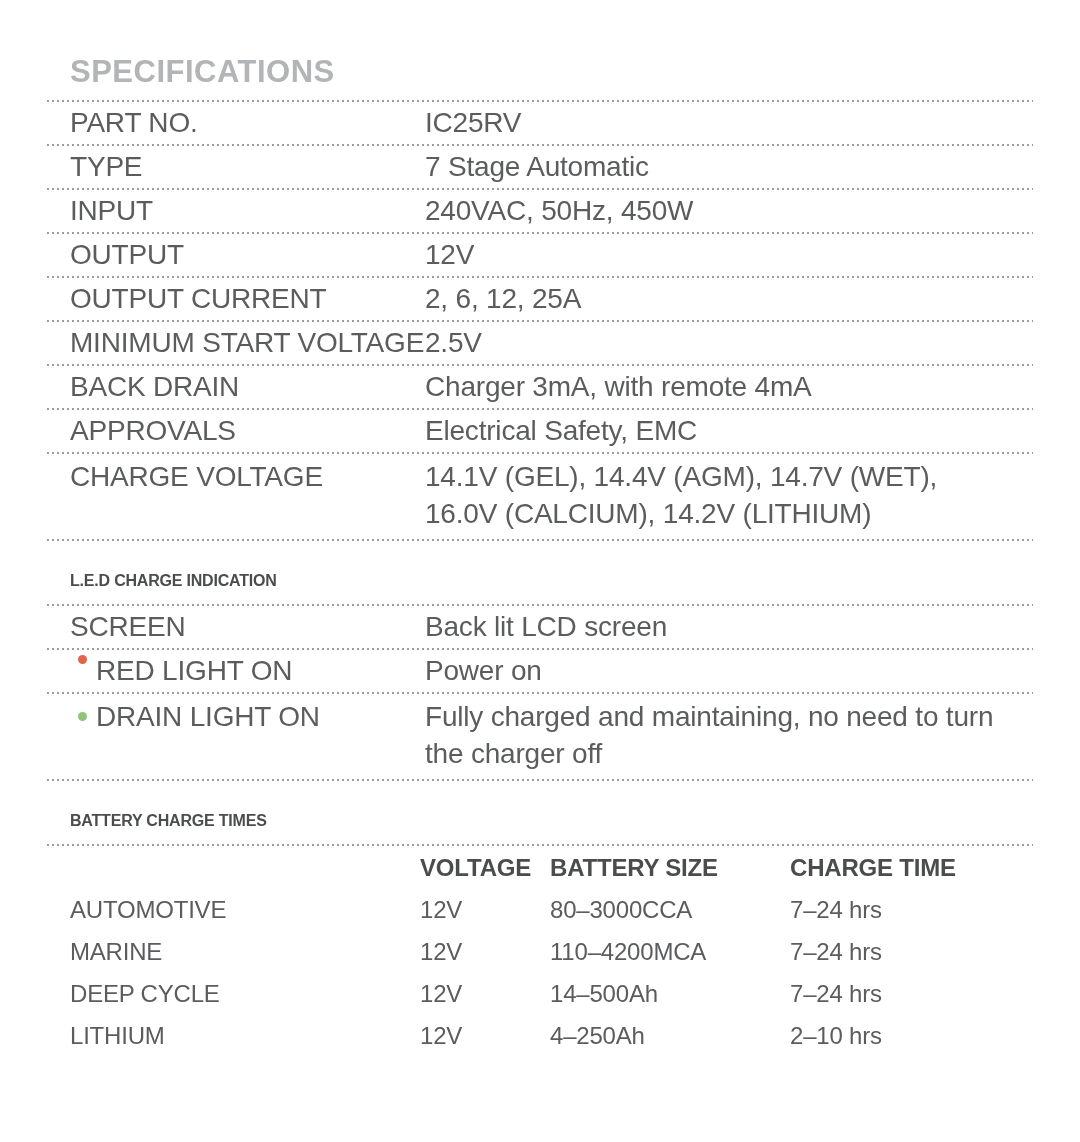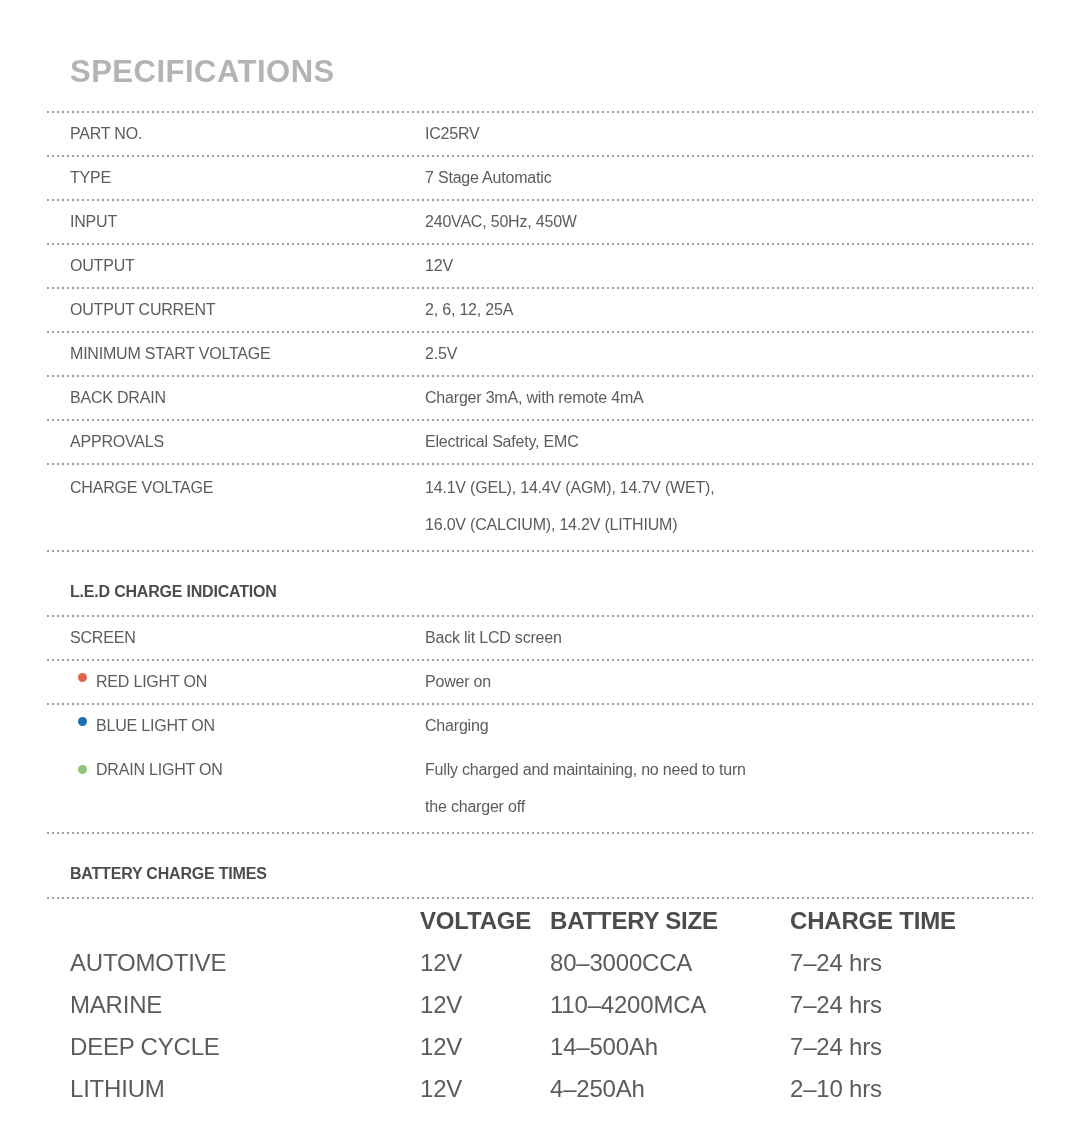--- a/index.html
+++ b/index.html
@@ -12,21 +12,21 @@
     color: #5b5c5e;
     overflow: hidden;
   }
   .page { padding: 54px 47px 0 47px; }
 
   .title {
     font-size: 31px;
     font-weight: bold;
     color: #b3b4b6;
     letter-spacing: 0.5px;
-    margin: 0 0 21px 0;
+    margin: 0 0 10px 0;
     padding-left: 23px;
     line-height: 36px;
   }
 
   .dotted {
     height: 2px;
     background-image: repeating-linear-gradient(to right, #9d9d9f 0 2px, transparent 2px 5px);
   }
 
   .section-title {
@@ -38,21 +38,21 @@
     padding-left: 23px;
     line-height: 30px;
   }
 
   .spec-row {
     display: grid;
     grid-template-columns: 355px 1fr;
     align-items: center;
     min-height: 42px;
     padding-left: 23px;
-    font-size: 16px;
+    font-size: 28px;
     letter-spacing: -0.2px;
   }
   .spec-row .label { color: #5b5c5e; }
   .spec-row .value { color: #5b5c5e; }
 
   .spec-row.multiline {
     align-items: start;
     min-height: 85px;
     padding-top: 4px;
     padding-bottom: 4px;
@@ -164,27 +164,20 @@
 
     <div class="spec-row">
       <span class="label led-label">
         <span class="led-dot" style="background-color: rgb(226, 101, 75);"></span>
         <span>RED LIGHT ON</span>
       </span>
       <span class="value">Power on</span>
     </div>
     <div class="dotted"></div>
 
-    <div class="spec-row">
-      <span class="label led-label">
-        <span class="led-dot" style="background-color: rgb(29, 110, 176);"></span>
-        <span>BLUE LIGHT ON</span>
-      </span>
-      <span class="value">Charging</span>
-    </div>
 
     <div class="spec-row multiline">
       <span class="label led-label">
         <span class="led-dot" style="background-color: rgb(143, 197, 120);"></span>
         <span>DRAIN LIGHT ON</span>
       </span>
       <span class="value value-lines">
         <div>Fully charged and maintaining, no need to turn</div>
         <div>the charger off</div>
       </span>

